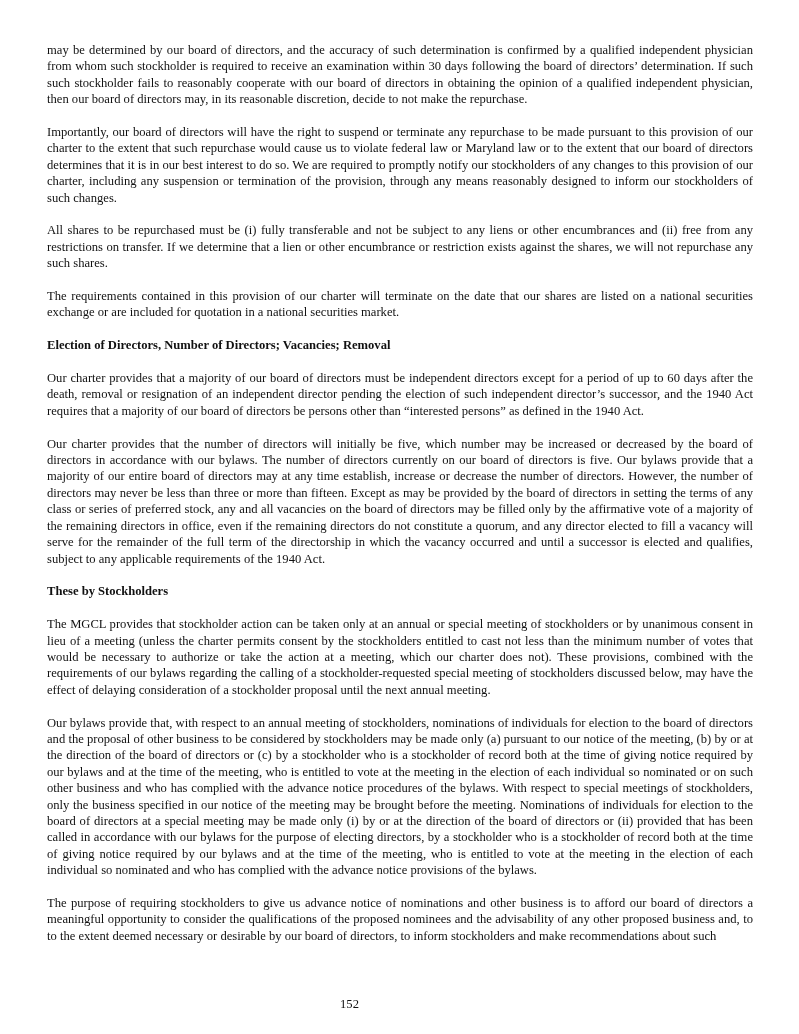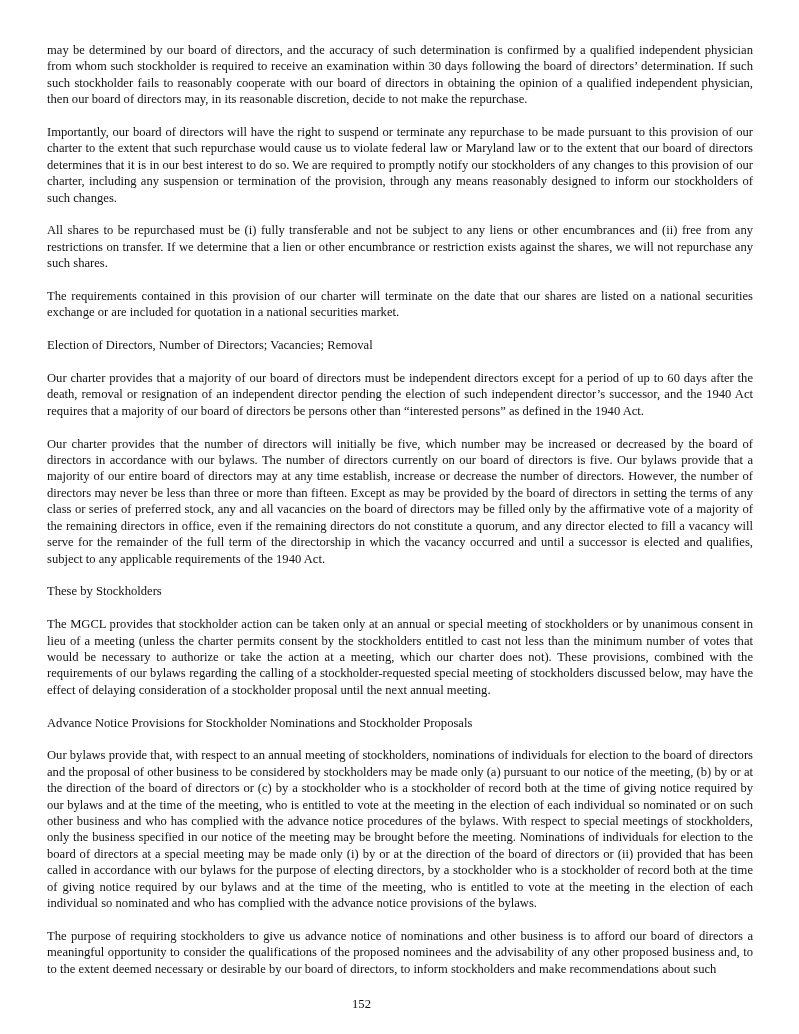--- a/index.html
+++ b/index.html
@@ -7,37 +7,36 @@
       width: 799px; height: 1034px; overflow: hidden; position: relative;
       font-family: "Liberation Serif", "DejaVu Serif", serif;
       color: #111111;
     }
     .page {
       position: absolute; left: 47px; top: 42px; width: 706px;
       font-size: 12.6px; line-height: 16.4px;
       text-align: justify;
     }
     .page p { margin: 0 0 16.4px 0; }
-    .page h3 { margin: 0 0 16.4px 0; font-size: 12.6px; font-weight: normal; line-height: 16.4px; }
+    .page h3 { margin: 0 0 16.4px 0; font-size: 12.6px; font-weight: bold; line-height: 16.4px; }
     .page-number {
-      position: absolute; left: 12px; width: 699px; top: 996px;
+      position: absolute; left: 0; width: 699px; top: 996px;
       text-align: center; font-size: 12.6px; line-height: 16px;
     }
   </style>
 </head>
 <body>
 
 <div class="page">
   <p>may be determined by our board of directors, and the accuracy of such determination is confirmed by a qualified independent physician from whom such stockholder is required to receive an examination within 30 days following the board of directors’ determination. If such such stockholder fails to reasonably cooperate with our board of directors in obtaining the opinion of a qualified independent physician, then our board of directors may, in its reasonable discretion, decide to not make the repurchase.</p>
   <p>Importantly, our board of directors will have the right to suspend or terminate any repurchase to be made pursuant to this provision of our charter to the extent that such repurchase would cause us to violate federal law or Maryland law or to the extent that our board of directors determines that it is in our best interest to do so. We are required to promptly notify our stockholders of any changes to this provision of our charter, including any suspension or termination of the provision, through any means reasonably designed to inform our stockholders of such changes.</p>
   <p>All shares to be repurchased must be (i) fully transferable and not be subject to any liens or other encumbrances and (ii) free from any restrictions on transfer. If we determine that a lien or other encumbrance or restriction exists against the shares, we will not repurchase any such shares.</p>
   <p>The requirements contained in this provision of our charter will terminate on the date that our shares are listed on a national securities exchange or are included for quotation in a national securities market.</p>
   <h3>Election of Directors, Number of Directors; Vacancies; Removal</h3>
   <p>Our charter provides that a majority of our board of directors must be independent directors except for a period of up to 60 days after the death, removal or resignation of an independent director pending the election of such independent director’s successor, and the 1940 Act requires that a majority of our board of directors be persons other than “interested persons” as defined in the 1940 Act.</p>
   <p>Our charter provides that the number of directors will initially be five, which number may be increased or decreased by the board of directors in accordance with our bylaws. The number of directors currently on our board of directors is five. Our bylaws provide that a majority of our entire board of directors may at any time establish, increase or decrease the number of directors. However, the number of directors may never be less than three or more than fifteen. Except as may be provided by the board of directors in setting the terms of any class or series of preferred stock, any and all vacancies on the board of directors may be filled only by the affirmative vote of a majority of the remaining directors in office, even if the remaining directors do not constitute a quorum, and any director elected to fill a vacancy will serve for the remainder of the full term of the directorship in which the vacancy occurred and until a successor is elected and qualifies, subject to any applicable requirements of the 1940 Act.</p>
   <h3>These by Stockholders</h3>
   <p>The MGCL provides that stockholder action can be taken only at an annual or special meeting of stockholders or by unanimous consent in lieu of a meeting (unless the charter permits consent by the stockholders entitled to cast not less than the minimum number of votes that would be necessary to authorize or take the action at a meeting, which our charter does not). These provisions, combined with the requirements of our bylaws regarding the calling of a stockholder-requested special meeting of stockholders discussed below, may have the effect of delaying consideration of a stockholder proposal until the next annual meeting.</p>
-  <h3>Advance Notice Provisions for Stockholder Nominations and Stockholder Proposals</h3>
   <p>Our bylaws provide that, with respect to an annual meeting of stockholders, nominations of individuals for election to the board of directors and the proposal of other business to be considered by stockholders may be made only (a) pursuant to our notice of the meeting, (b) by or at the direction of the board of directors or (c) by a stockholder who is a stockholder of record both at the time of giving notice required by our bylaws and at the time of the meeting, who is entitled to vote at the meeting in the election of each individual so nominated or on such other business and who has complied with the advance notice procedures of the bylaws. With respect to special meetings of stockholders, only the business specified in our notice of the meeting may be brought before the meeting. Nominations of individuals for election to the board of directors at a special meeting may be made only (i) by or at the direction of the board of directors or (ii) provided that has been called in accordance with our bylaws for the purpose of electing directors, by a stockholder who is a stockholder of record both at the time of giving notice required by our bylaws and at the time of the meeting, who is entitled to vote at the meeting in the election of each individual so nominated and who has complied with the advance notice provisions of the bylaws.</p>
   <p>The purpose of requiring stockholders to give us advance notice of nominations and other business is to afford our board of directors a meaningful opportunity to consider the qualifications of the proposed nominees and the advisability of any other proposed business and, to to the extent deemed necessary or desirable by our board of directors, to inform stockholders and make recommendations about such</p>
 </div>
 
 <div class="page-number">152</div>
 
 </body></html>

